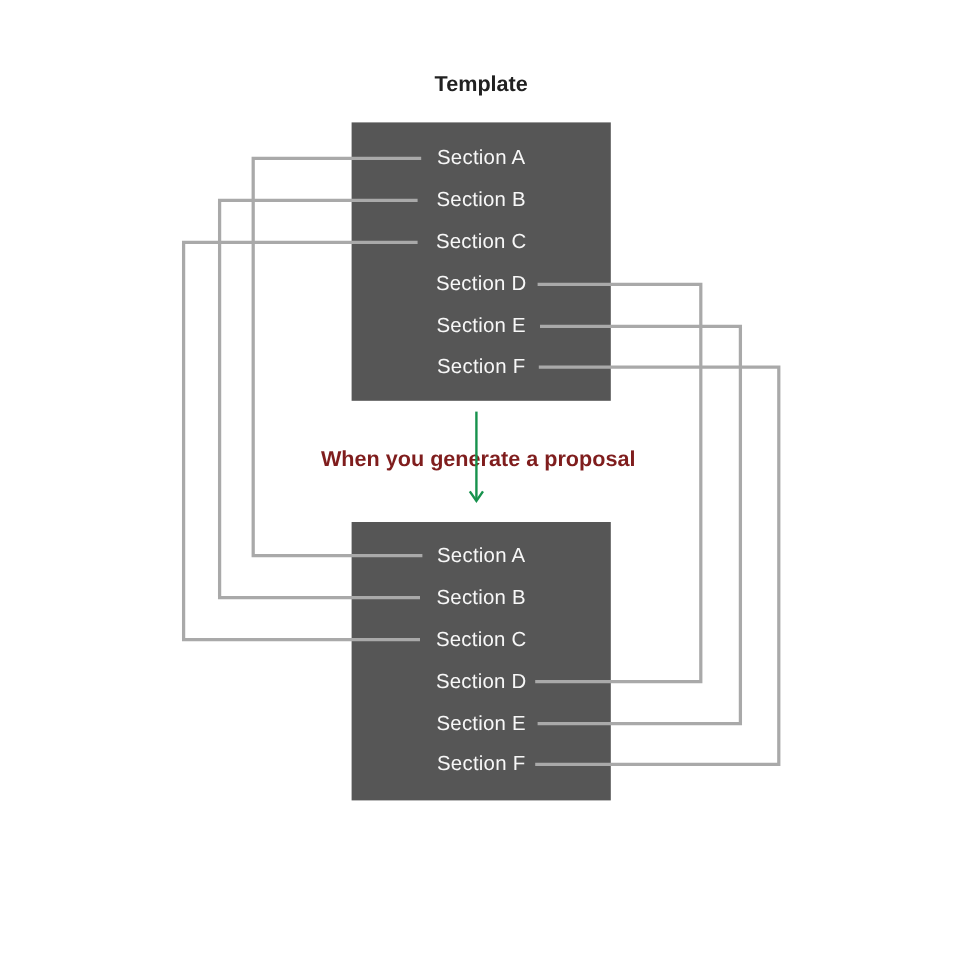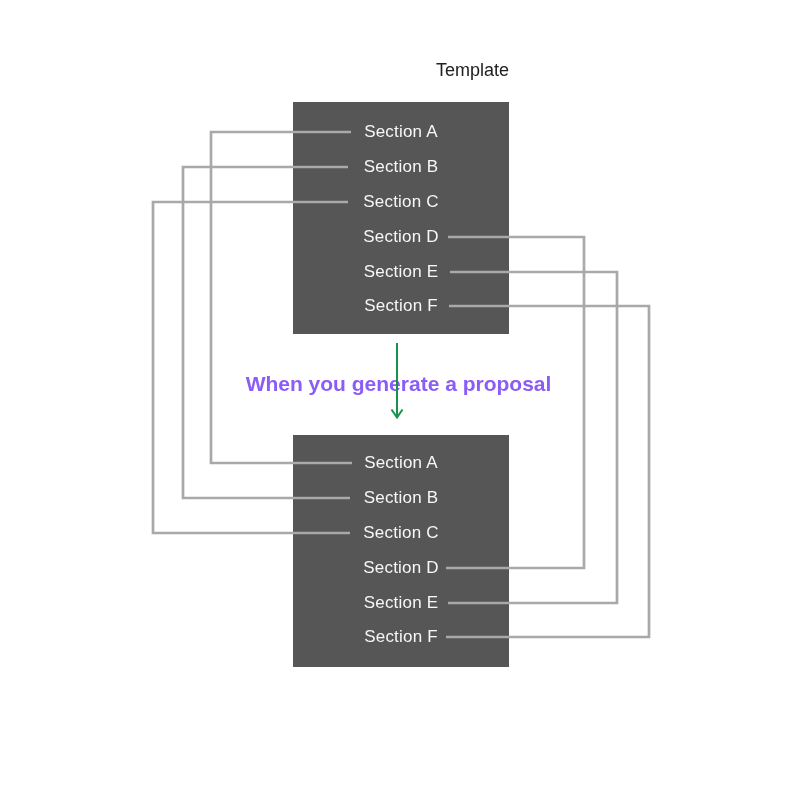--- a/index.html
+++ b/index.html
@@ -12,22 +12,22 @@
     width: 800px;
     height: 800px;
     background: #ffffff;
     font-family: "Liberation Sans", sans-serif;
     overflow: hidden;
   }
   .title {
     position: absolute;
     left: 293px;
     width: 216px;
-    text-align: right;
-    font-weight: normal;
+    text-align: center;
+    font-weight: bold;
     font-size: 18px;
     color: #212121;
     line-height: 21px;
   }
   .title-top    { top: 60px; }
   .title-bottom { top: 699px; }
   .box {
     position: absolute;
     left: 293px;
     width: 216px;
@@ -46,22 +46,22 @@
     font-size: 17px;
     letter-spacing: 0.2px;
   }
   .label-mid {
     position: absolute;
     top: 372px;
     left: 0;
     width: 797px;
     text-align: center;
     font-weight: bold;
-    font-size: 21px;
-    color: #8b5cf6;
+    font-size: 18px;
+    color: #7f1d1d;
   }
   .overlay {
     position: absolute;
     top: 0;
     left: 0;
     width: 800px;
     height: 800px;
     pointer-events: none;
   }
 </style>

